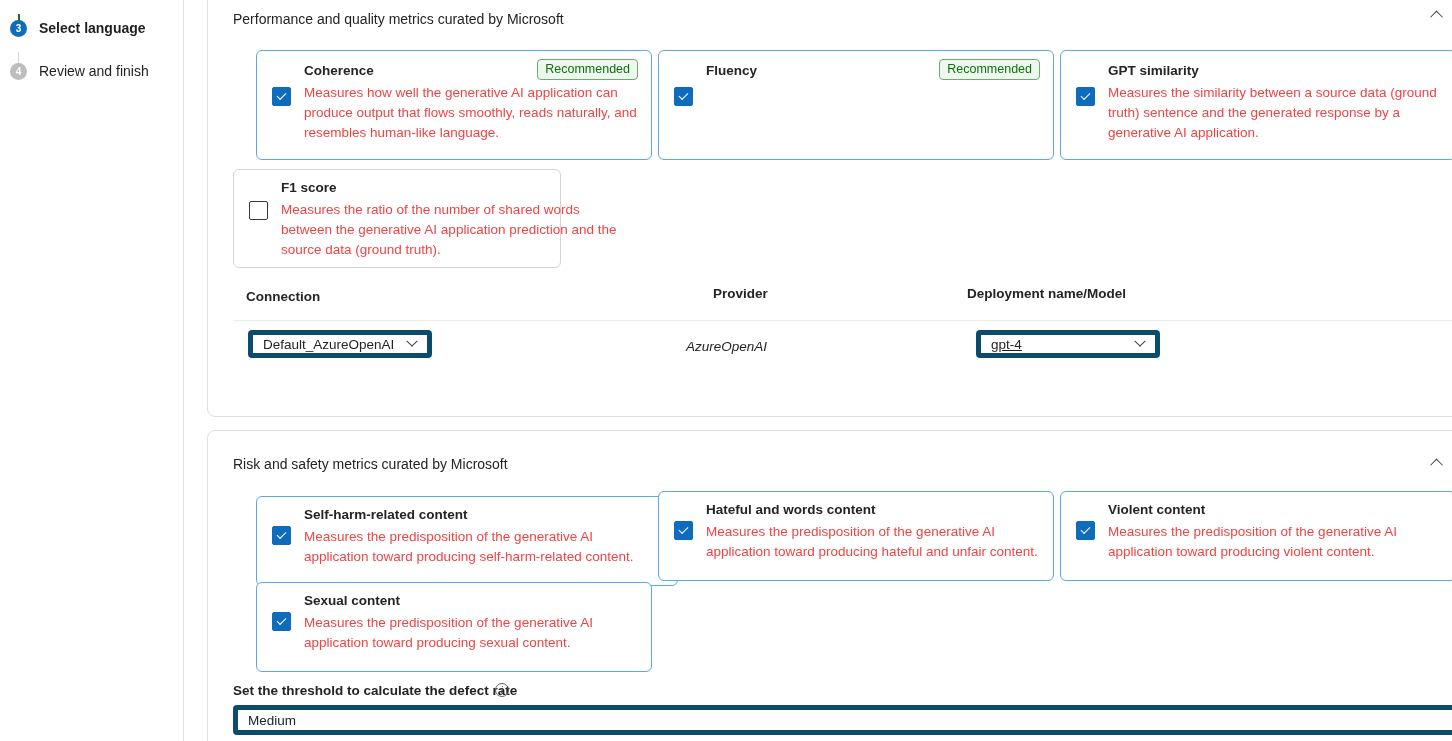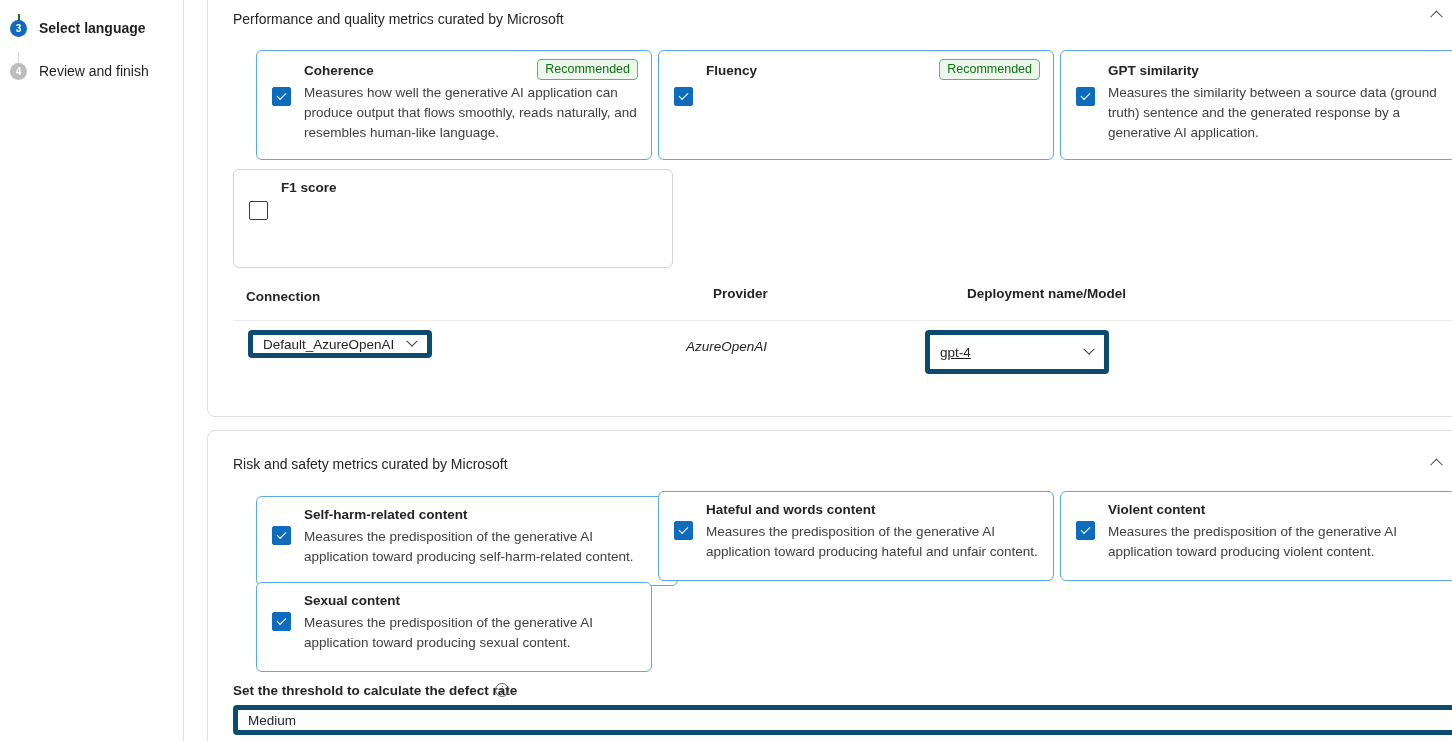--- a/index.html
+++ b/index.html
@@ -108,21 +108,21 @@
 
   .card-title {
     position: absolute;
     left: 47px; top: 12px;
     font-size: 13.5px; font-weight: 700; color: #242424;
     white-space: nowrap;
   }
   .card-desc {
     position: absolute;
     left: 47px; top: 32px;
-    font-size: 13.5px; line-height: 20px; color: #404040;
+    font-size: 13.5px; line-height: 20px; color: #ef4444;
   }
 
   .cbx {
     position: absolute;
     left: 15px; top: 36px;
     width: 19px; height: 19px;
     border-radius: 2px;
     display: flex; align-items: center; justify-content: center;
     cursor: pointer;
   }
@@ -258,40 +258,41 @@
       </div>
 
       <div class="card selected" style="left:829px; top:249px; width:396px; height:110px;">
         <div class="cbx on">
             <span class="cbx-tick"></span>
           </div>
         <div class="card-title">GPT similarity</div>
         <div class="card-desc" style="width:338px;">Measures the similarity between a source data (ground truth) sentence and the generated response by a generative AI application.</div>
       </div>
 
-      <div class="card unselected" style="left:25px; top:368px; width:440px; height:99px;">
+      <div class="card unselected" style="left:25px; top:368px; width:328px; height:99px;">
         <div class="cbx off" style="top:31px;"></div>
         <div class="card-title" style="top:10px;">F1 score</div>
+        <div class="card-desc" style="top:30px; width:340px;">Measures the ratio of the number of shared words between the generative AI application prediction and the source data (ground truth).</div>
       </div>
 
       <div class="tbl">
         <div class="th" style="left:38px; top:488px;">Connection</div>
         <div class="th" style="left:505px; top:485px;">Provider</div>
         <div class="th" style="left:759px; top:485px;">Deployment name/Model</div>
 
         <div class="tbl-rule" style="left:25px; top:519px; width:1242px;"></div>
 
         <div class="select" style="left:40px; top:529px; width:184px; height:28px;">
           <span class="sel-val">Default_AzureOpenAI</span>
           <span class="sel-chev"></span>
         </div>
 
         <div class="td" style="left:478px; top:538px;font-style:italic;">AzureOpenAI</div>
 
-        <div class="select" style="left:717px; top:529px; width:184px; height:44px;text-decoration:underline;">
+        <div class="select" style="left:768px; top:529px; width:184px; height:28px;text-decoration:underline;">
           <span class="sel-val">gpt-4</span>
           <span class="sel-chev"></span>
         </div>
       </div>
     </div>
 
     <div class="panel risk">
 
       <div class="panel-head" style="top:25px;">
         <div class="panel-title">Risk and safety metrics curated by Microsoft</div>

